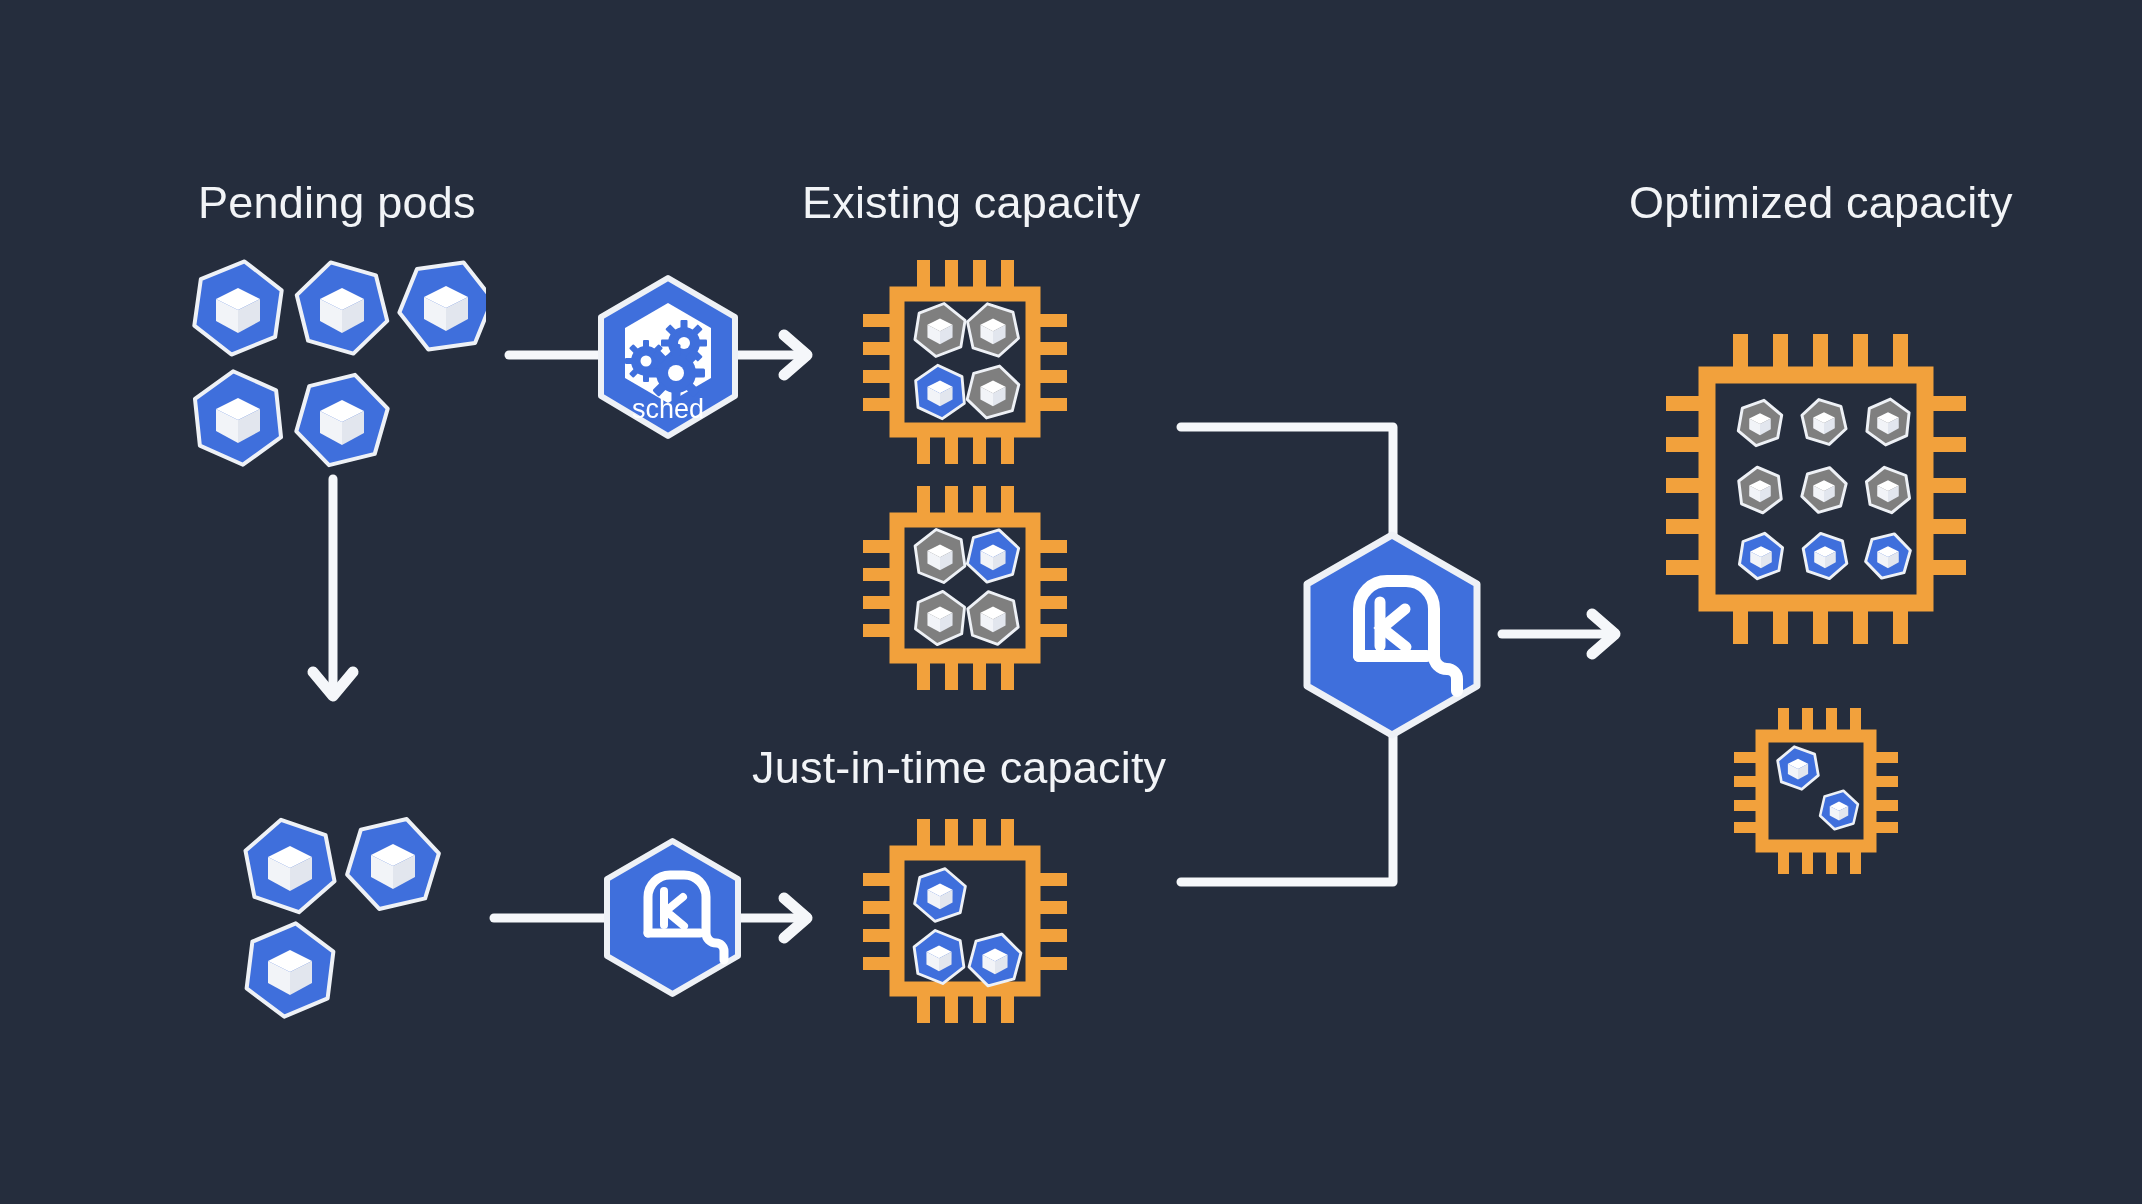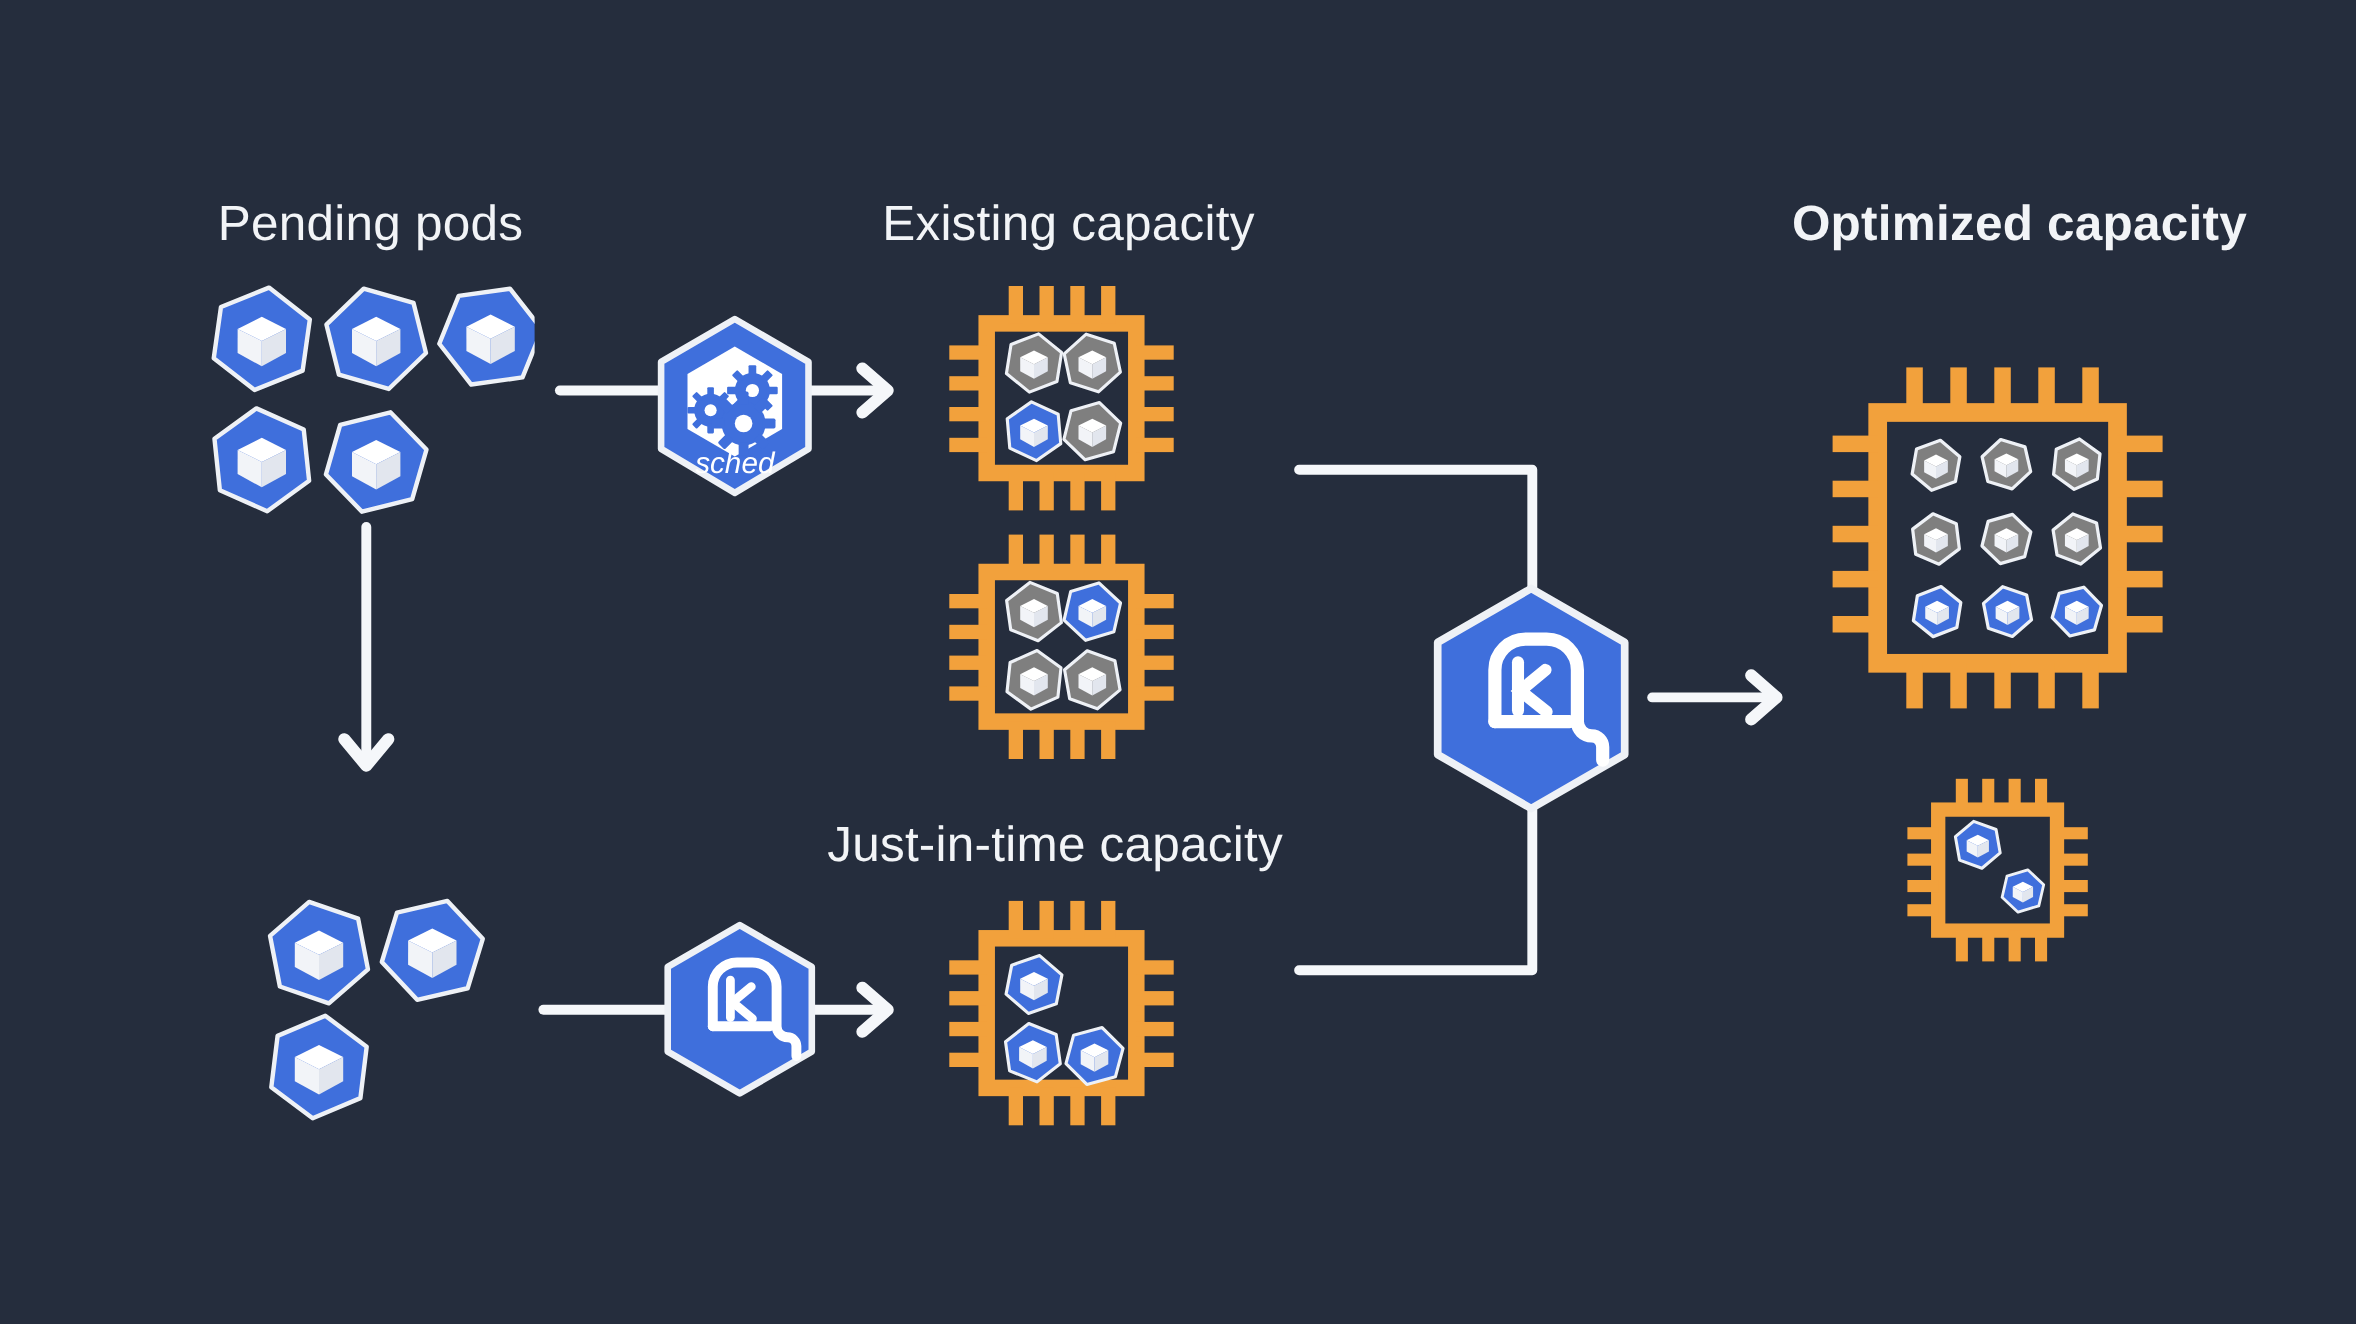--- a/index.html
+++ b/index.html
@@ -28,21 +28,21 @@
 </style>
 </head>
 <body>
 
 <div id="stage">
 
   <div class="label" style="left:802px; top:180px;">Existing capacity</div>
 
   <div class="label" style="left:198px; top:180px;">Pending pods</div>
 
-  <div class="label" style="left:1629px; top:180px;font-weight:bold;">Optimized capacity</div>
+  <div class="label" style="left:1629px; top:180px;">Optimized capacity</div>
 
 
   <div class="label" style="left:752px; top:745px;">Just-in-time capacity</div>
 
   <svg class="lines" viewBox="0 0 2142 1204" width="2142" height="1204">
     <defs>
       <style>
         .ln{stroke:#f5f7fa;stroke-width:9;fill:none;stroke-linecap:round;stroke-linejoin:round;}
         .hd{stroke:#f5f7fa;stroke-width:11;fill:none;stroke-linecap:round;stroke-linejoin:round;}
       </style>
@@ -117,21 +117,21 @@
       </g>
       <g transform="translate(156,168) rotate(16)">
         <polygon points="0,-47 40.8,-23.5 40.8,23.5 0,47 -40.8,23.5 -40.8,-23.5" fill="#3f6fdc" stroke="#eef1f6" stroke-width="4" stroke-linejoin="round"></polygon>
         <g transform="rotate(-16)">
             <use href="#podcube"></use>
           </g>
       </g>
     </svg>
   </div>
 
-  <div class="node" style="left:583px; top:282px; width:170px; height:175px;font-style:italic;">
+  <div class="node" style="left:583px; top:270px; width:170px; height:175px;">
     <svg width="170" height="175" viewBox="0 0 170 175">
       <polygon points="85,8 152,47 152,126 85,166 18,126 18,47" fill="#3f6fdc" stroke="#eef1f6" stroke-width="6" stroke-linejoin="round"></polygon>
       <polygon points="85,33 128,58 128,108 85,133 42,108 42,58" fill="#ffffff"></polygon>
 
       <g transform="translate(63,91)" fill="#3f6fdc">
         <circle cx="0" cy="0" r="15"></circle>
         <rect x="-3" y="-21" width="6" height="9" rx="1"></rect>
         <rect x="-3" y="12" width="6" height="9" rx="1"></rect>
         <rect x="-21" y="-3" width="9" height="6" rx="1"></rect>
         <rect x="12" y="-3" width="9" height="6" rx="1"></rect>

